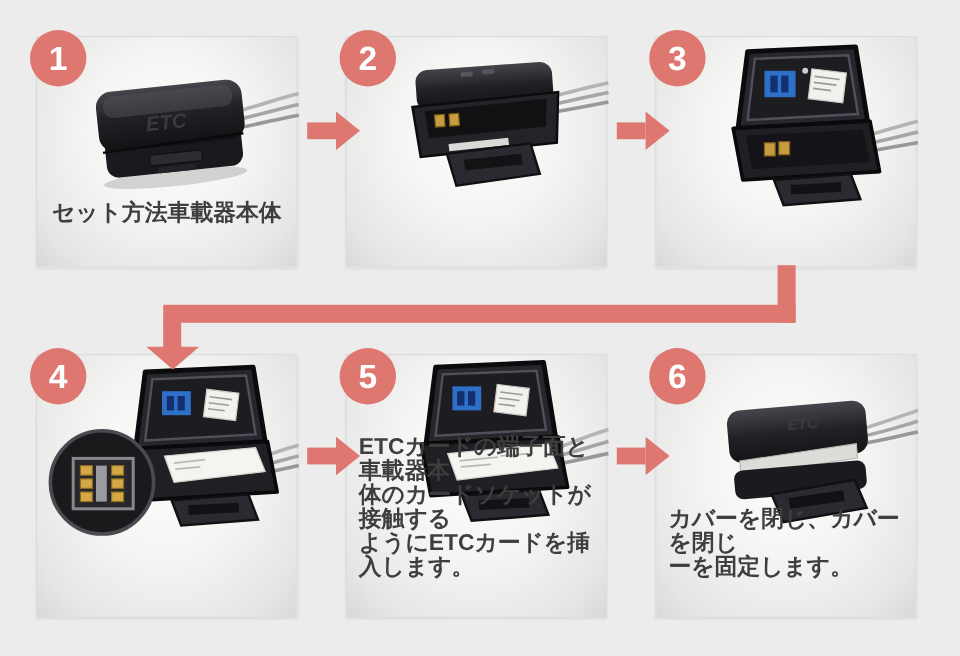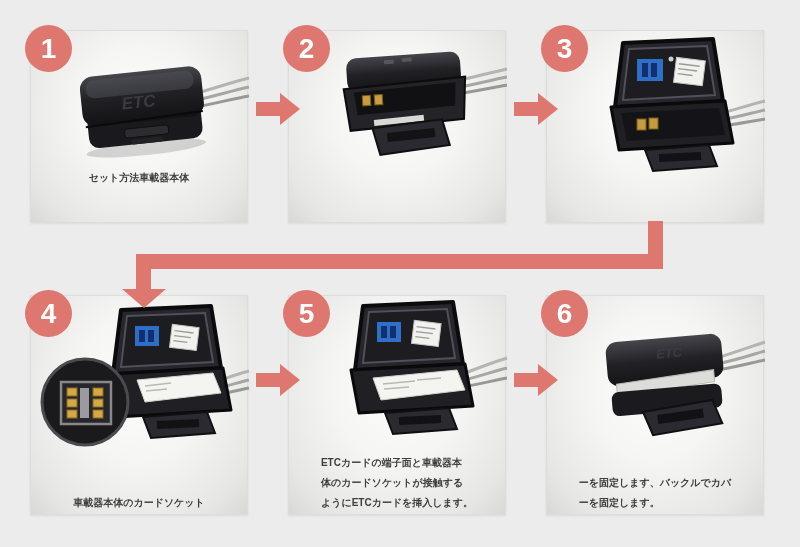--- a/index.html
+++ b/index.html
@@ -22,25 +22,25 @@
     border-radius:50%; background:#DE776F; color:#ffffff;
     font-size:28px; font-weight:bold; line-height:47px; text-align:center;
     z-index:5;
   }
   .photo { position:absolute; left:0; top:0; width:218px; overflow:visible; }
   .row1 .photo { height:140px; }
   .row2 .photo { height:160px; }
   .caption {
     position:absolute; left:10px; right:10px;
     display:flex; justify-content:center;
-    font-size:10px; line-height:20px; font-weight:600; color:#3E3E3E;
+    font-size:19px; line-height:20px; font-weight:600; color:#3E3E3E;
     z-index:4;
   }
   .row1 .caption { top:137px; }
-  .row2 .caption { bottom:1px;align-items:flex-end; }
+  .row2 .caption { bottom:31px;align-items:flex-end; }
   .caption span { white-space:pre-line; text-align:left; }
   
   .arrow { position:absolute; width:44px; height:32px; z-index:3; }
   .arrow .shaft { position:absolute; left:0; top:9px; width:24px; height:14px; background:#DE776F; }
   .arrow .head  { position:absolute; left:24px; top:0; width:0; height:0;
     border-top:16px solid transparent; border-bottom:16px solid transparent;
     border-left:20px solid #DE776F; }
   .a1 { left:256px; top:93px; } .a2 { left:514px; top:93px; }
   .a3 { left:256px; top:364px; } .a4 { left:514px; top:364px; }
   
@@ -185,23 +185,20 @@
         <g fill="#d4a845" stroke="#8a6a20" stroke-width="1">
           <rect x="36" y="92" width="10" height="8"></rect>
             <rect x="36" y="103" width="10" height="8"></rect>
             <rect x="36" y="114" width="10" height="8"></rect>
           <rect x="62" y="92" width="10" height="8"></rect>
             <rect x="62" y="103" width="10" height="8"></rect>
             <rect x="62" y="114" width="10" height="8"></rect>
         </g>
       </g>
     </svg>
-    <div class="caption">
-        <span>車載器本体のカードソケット</span>
-      </div>
   </div>
 
   <div class="card row2 c2">
     <div class="badge">5</div>
     <svg class="photo" viewBox="0 0 218 160">
       <g>
         <path d="M168 80 C190 72 204 66 218 62" stroke="#b4b4b2" stroke-width="3" fill="none"></path>
         <path d="M168 86 C192 80 206 75 218 72" stroke="#a6a6a4" stroke-width="3" fill="none"></path>
         <path d="M168 92 C192 88 206 84 218 82" stroke="#989896" stroke-width="3" fill="none"></path>
       </g>
@@ -249,21 +246,21 @@
       <g transform="translate(0 12) rotate(-5 118 80)">
         <rect x="62" y="30" width="116" height="44" rx="11" fill="url(#g6)"></rect>
         <text x="112" y="50" font-size="13" font-weight="bold" font-style="italic" fill="#3a3a41">ETC</text>
         <path d="M70 72 L168 66 L168 78 L70 84 Z" fill="#dcdcd8" stroke="#b9b9b4"></path>
         <rect x="64" y="80" width="110" height="24" rx="7" fill="#1b1b1f"></rect>
         <path d="M94 102 L164 96 L172 120 L102 126 Z" fill="#2a2a30" stroke="#101013" stroke-width="2"></path>
         <rect x="108" y="105" width="46" height="9" fill="#121216" transform="rotate(-3 131 109)"></rect>
       </g>
     </svg>
     <div class="caption">
-        <span>ーを固定します、バックルでカバ
+        <span>カバーを閉じ、カバーを閉じ
 ーを固定します。</span>
       </div>
   </div>
 
   <div class="arrow a1">
       <div class="shaft"></div>
       <div class="head"></div>
     </div>
   <div class="arrow a2">
       <div class="shaft"></div>

